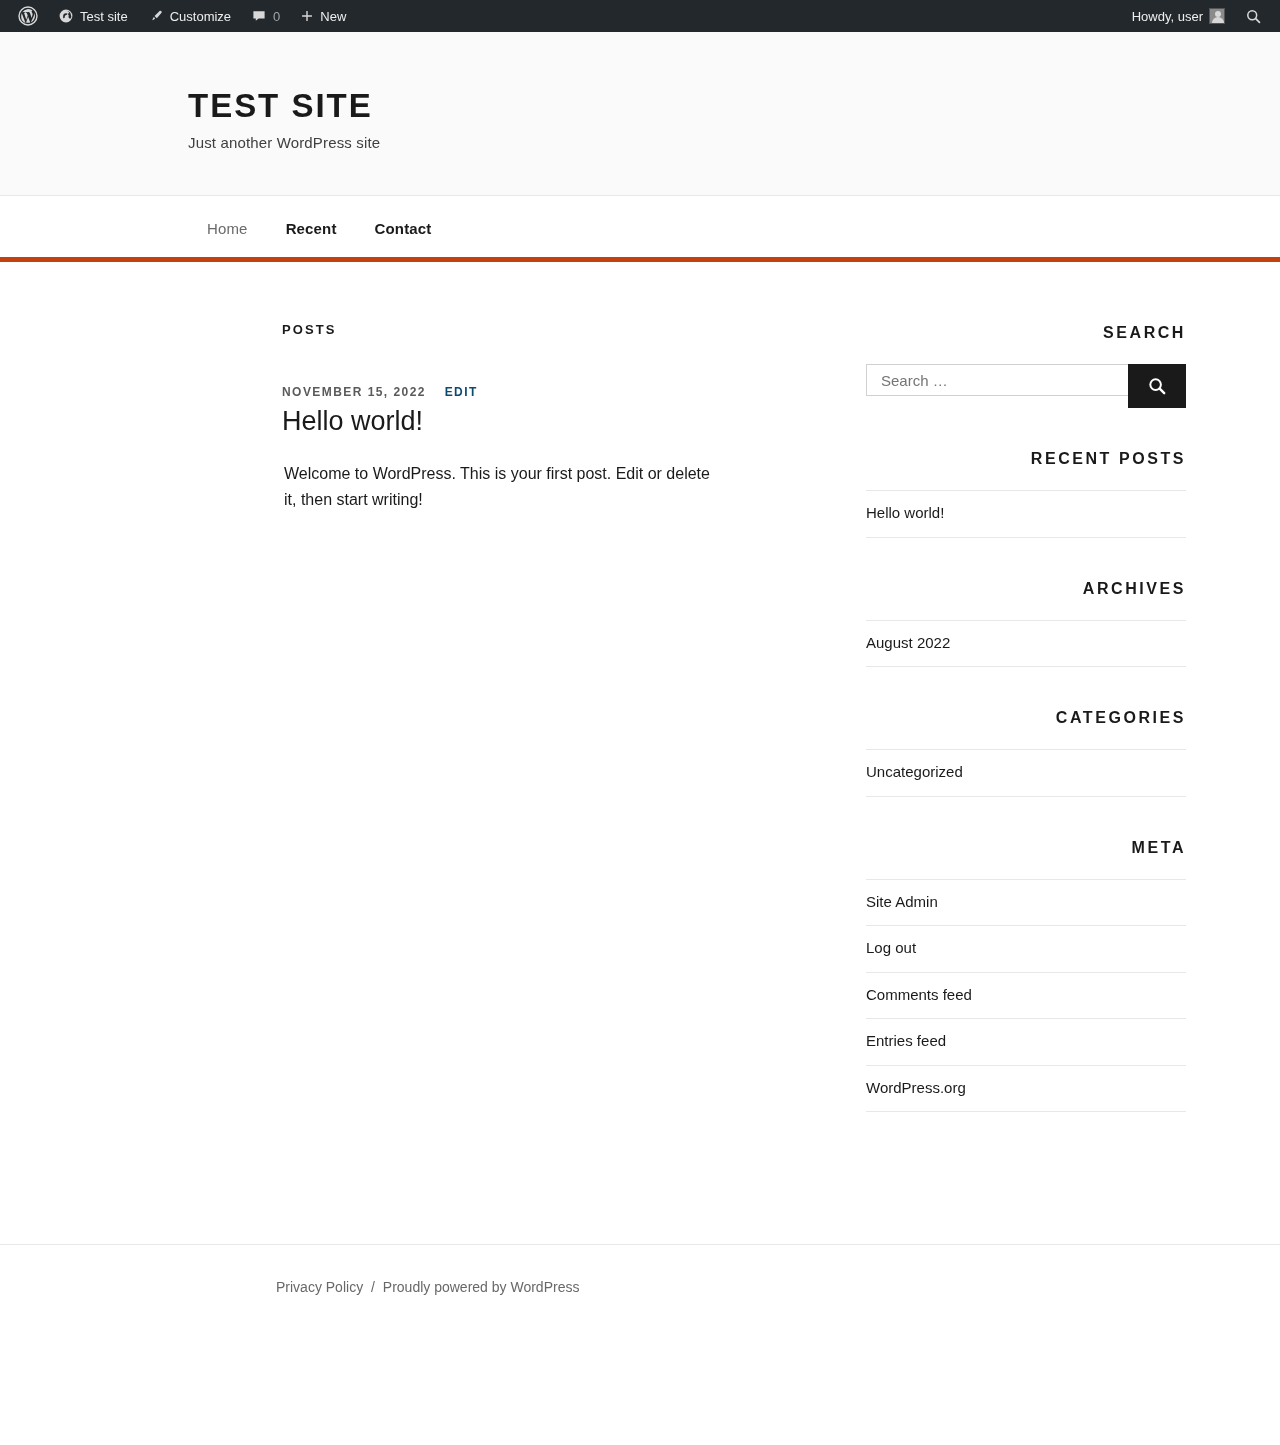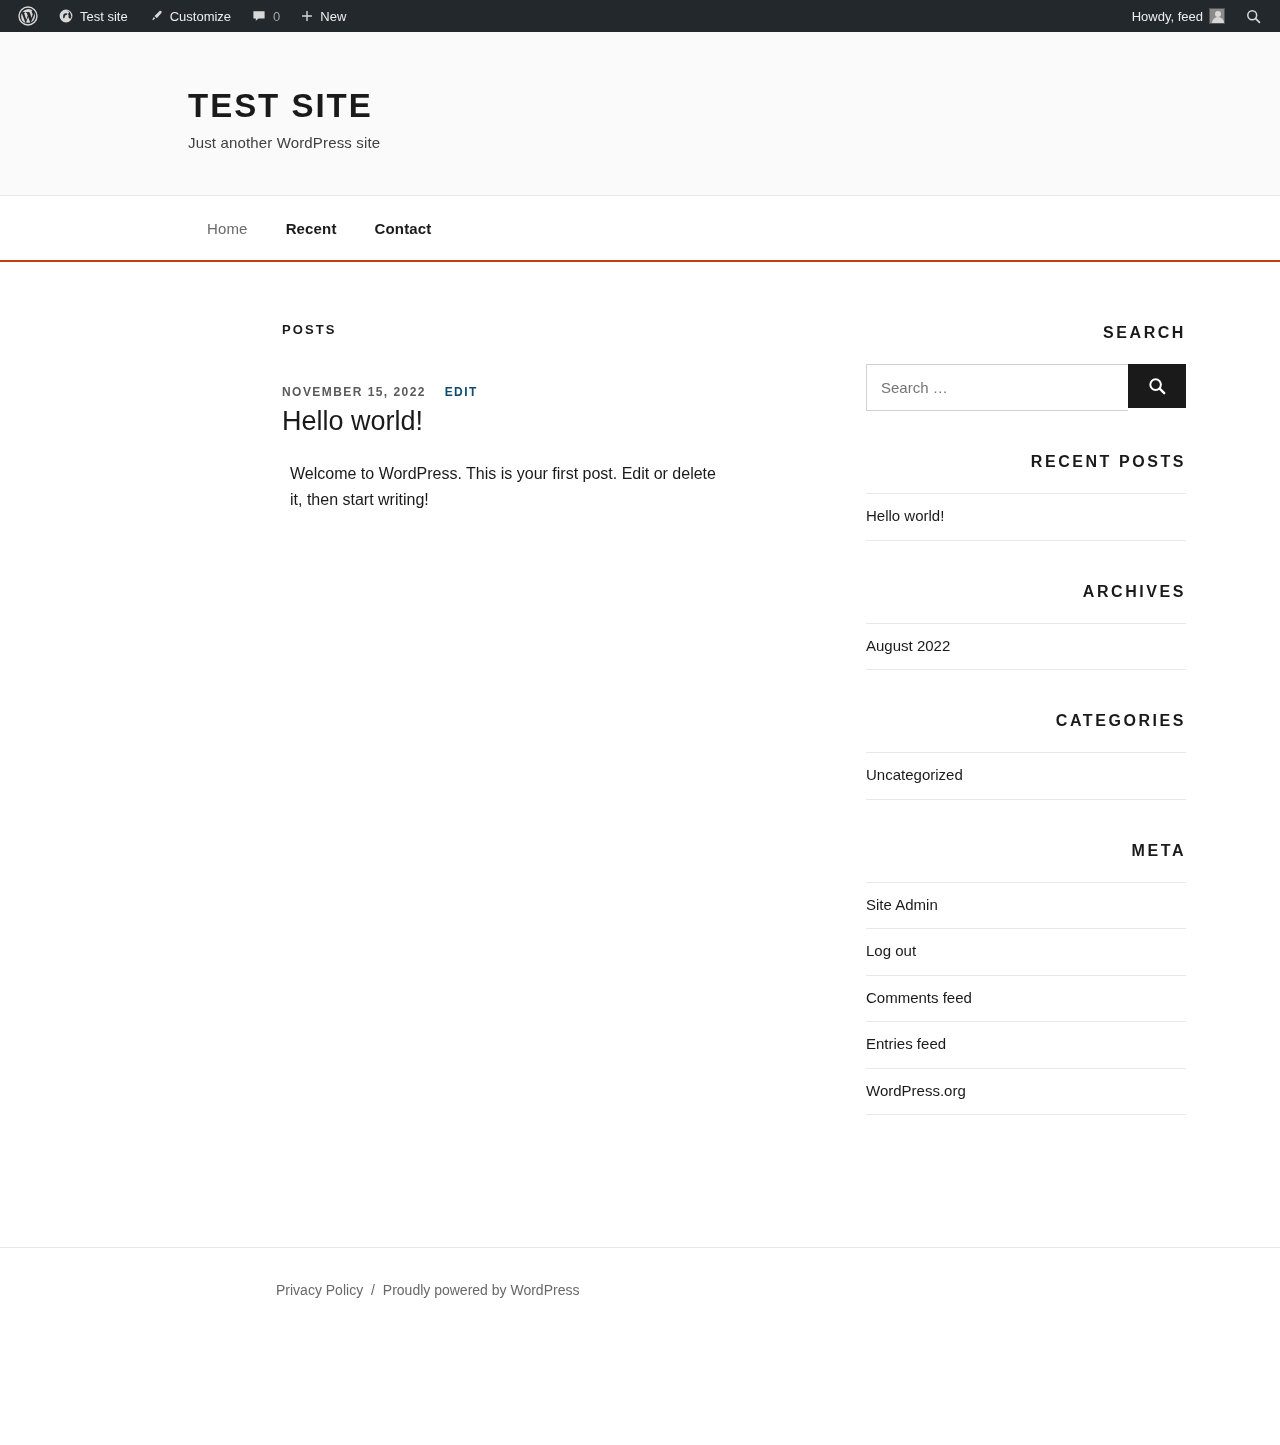--- a/index.html
+++ b/index.html
@@ -81,21 +81,21 @@
   }
   #site-description {
     font-size: 15px;
     color: #404040;
     margin: 0;
     letter-spacing: 0.01em;
   }
 
   
   #site-nav {
-    border-bottom: 2px solid #c2410c;
+    border-bottom: 5px solid #c2410c;
     background: #fff;
     height: 66px;
   }
   #site-nav ul {
     list-style: none;
     margin: 0;
     padding: 0 0 0 188px;
     display: flex;
     align-items: center;
     height: 66px;
@@ -144,21 +144,21 @@
     font-size: 27px;
     line-height: 1.25;
     font-weight: 400;
     margin: 6px 0 22px 0;
     color: #1a1a1a;
   }
   .entry-title a { color: #1a1a1a; text-decoration: none; }
   .entry-content p {
     font-size: 16px;
     line-height: 1.65;
-    margin: 8px;
+    margin: 2px;
     color: #1a1a1a;
     max-width: 500px;
   }
 
   
   #sidebar {
     width: 325px;
     margin-left: 139px;
     padding-top: 2px;
   }
@@ -171,21 +171,21 @@
     color: #1a1a1a;
     margin: 0 0 22px 0;
     text-align: right;
   }
   .search-form {
     display: flex;
     width: 100%;
   }
   .search-field {
     flex: 1;
-    height: 47px;
+    height: 32px;
     border: 1px solid #d1d1d1;
     border-right: none;
     padding: 0 14px;
     font-size: 15px;
     color: #686868;
     font-family: "Liberation Sans", sans-serif;
     background: #fff;
     outline: none;
   }
   .search-submit {
@@ -269,21 +269,21 @@
 
   <div class="ab-item">
     <svg width="14" height="14" viewBox="0 0 20 20" class="icon-svg">
       <path fill="#d8d8d8" d="M9 3h2v6h6v2h-6v6H9v-6H3V9h6z"></path>
     </svg>
     <span>New</span>
   </div>
 
   <div class="ab-right">
     <div class="ab-item">
-      <span>Howdy, feed</span>
+      <span>Howdy, user</span>
       <span class="avatar-box"></span>
     </div>
     <div class="ab-item">
       <svg width="17" height="17" viewBox="0 0 20 20" class="icon-svg">
         <circle cx="8.5" cy="8.5" r="5.2" fill="none" stroke="#d8d8d8" stroke-width="1.8"></circle>
         <path d="M12.6 12.6 17 17" stroke="#d8d8d8" stroke-width="2" stroke-linecap="round"></path>
       </svg>
     </div>
   </div>
 </div>

